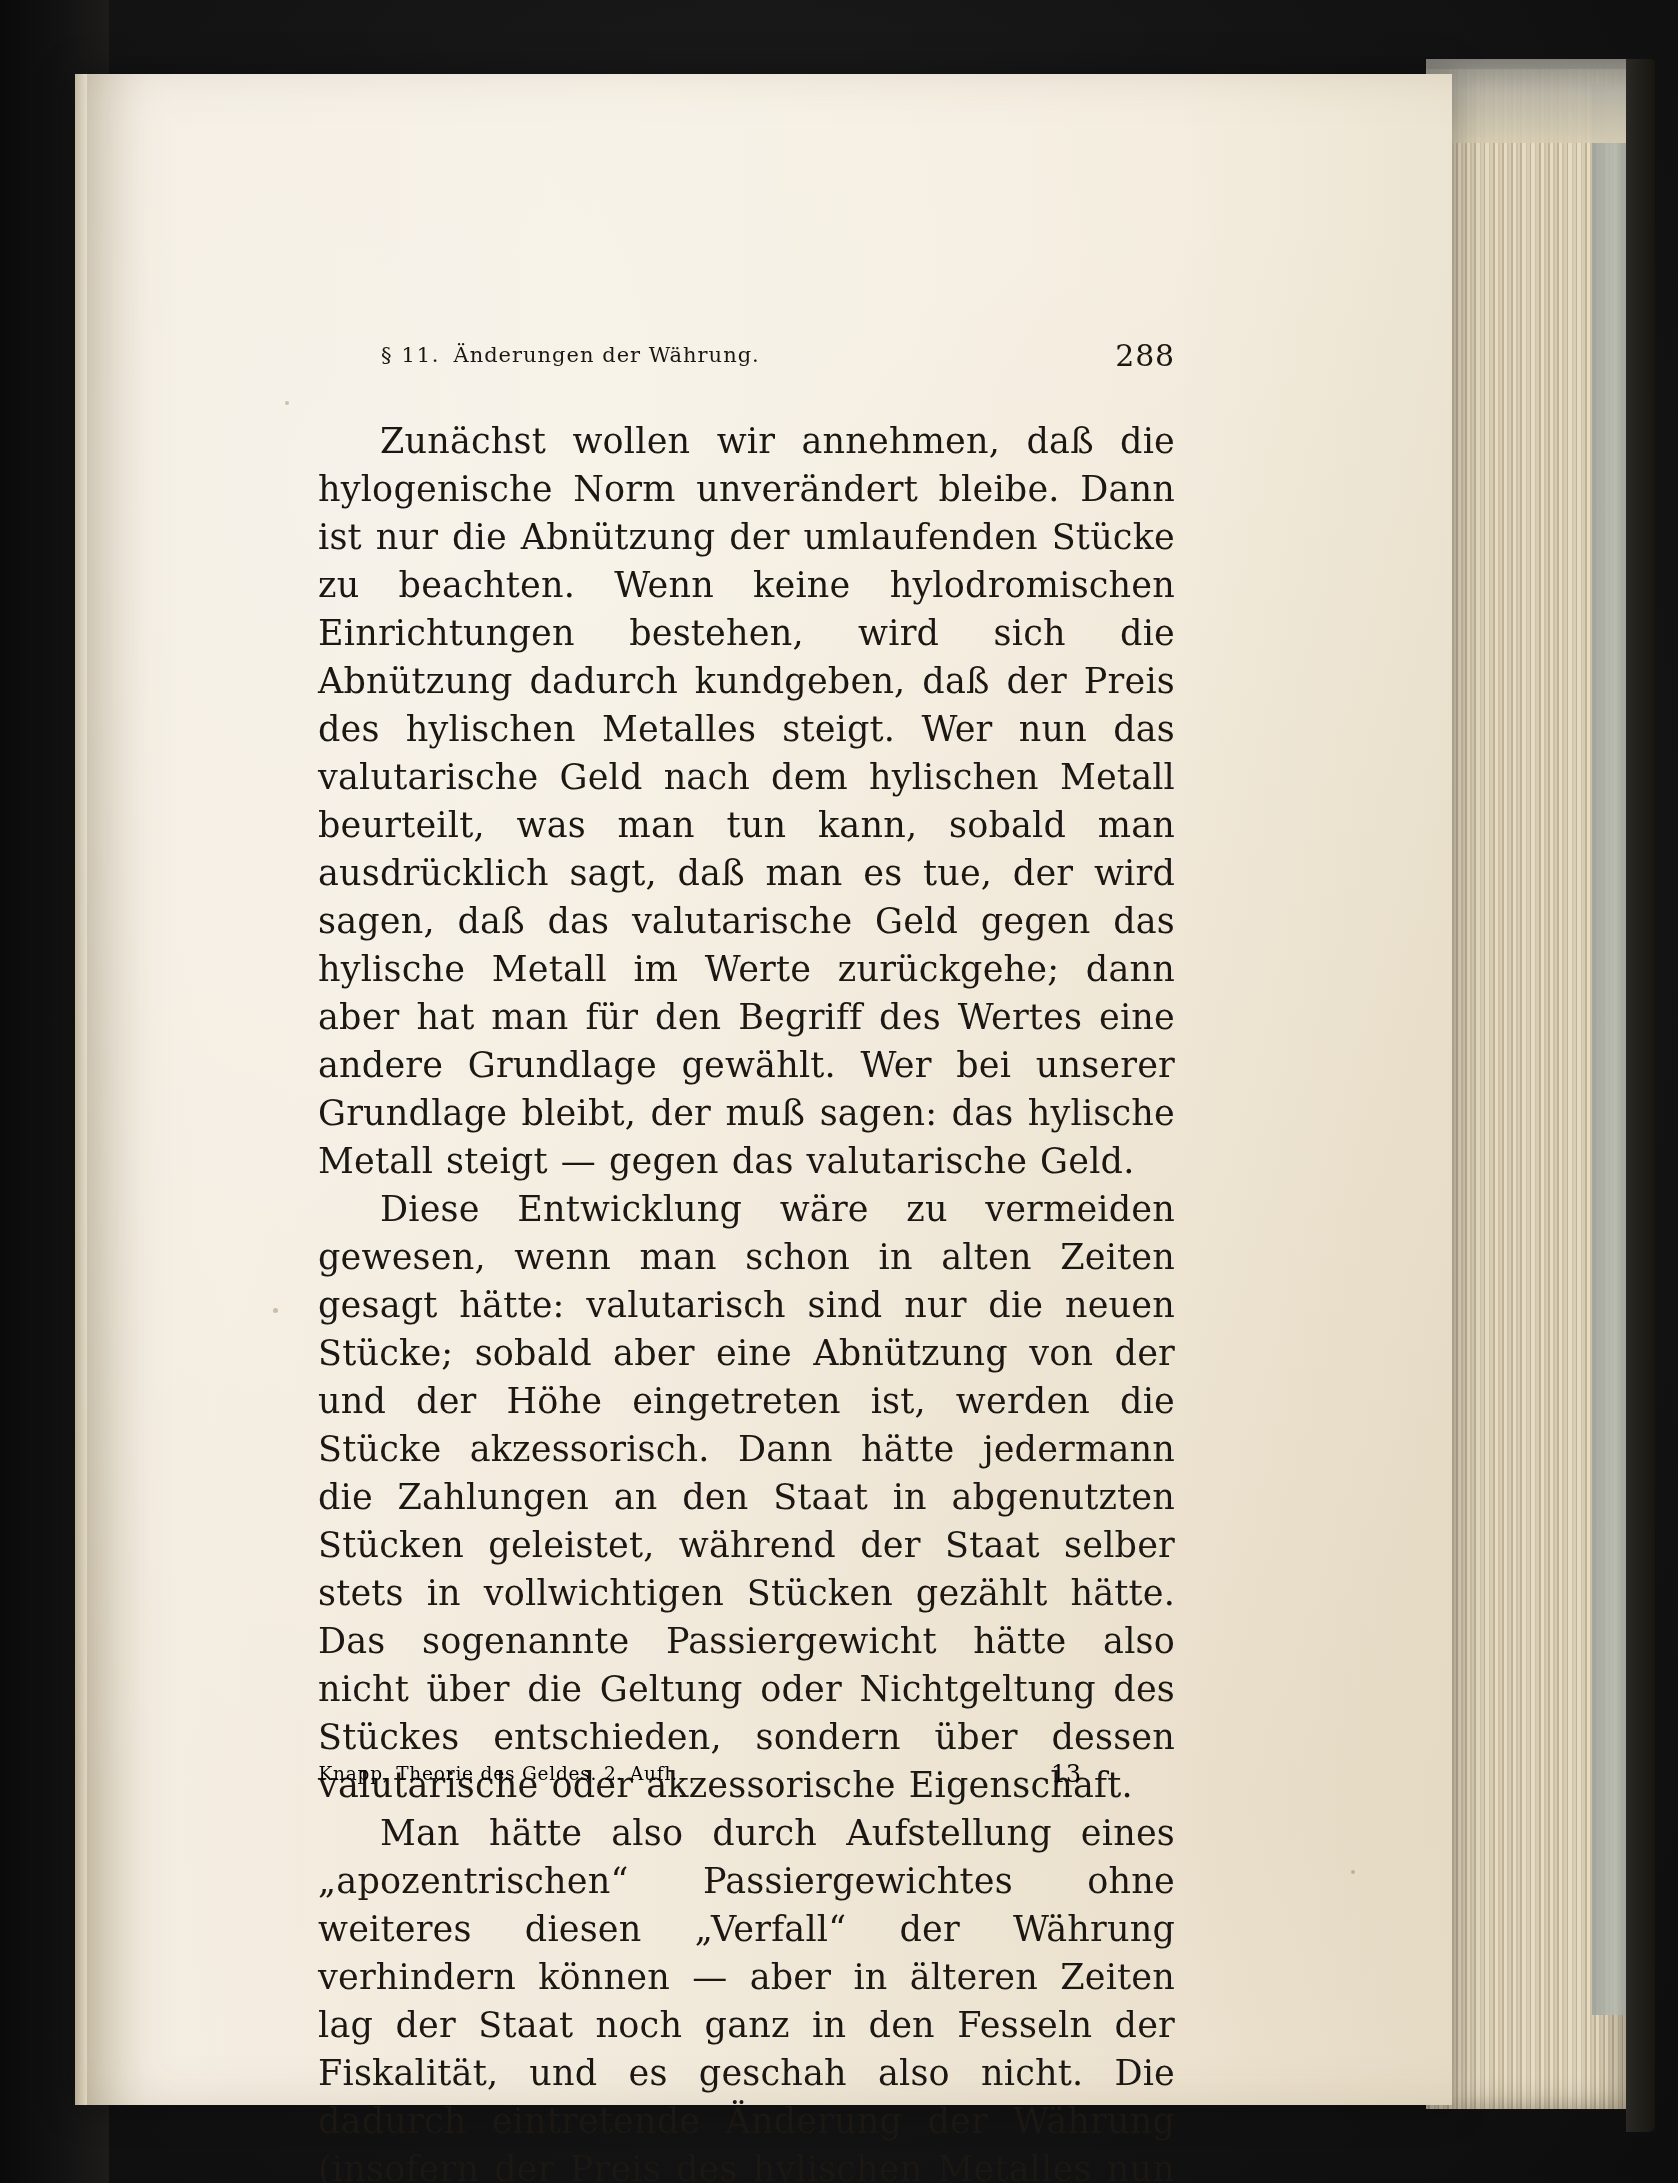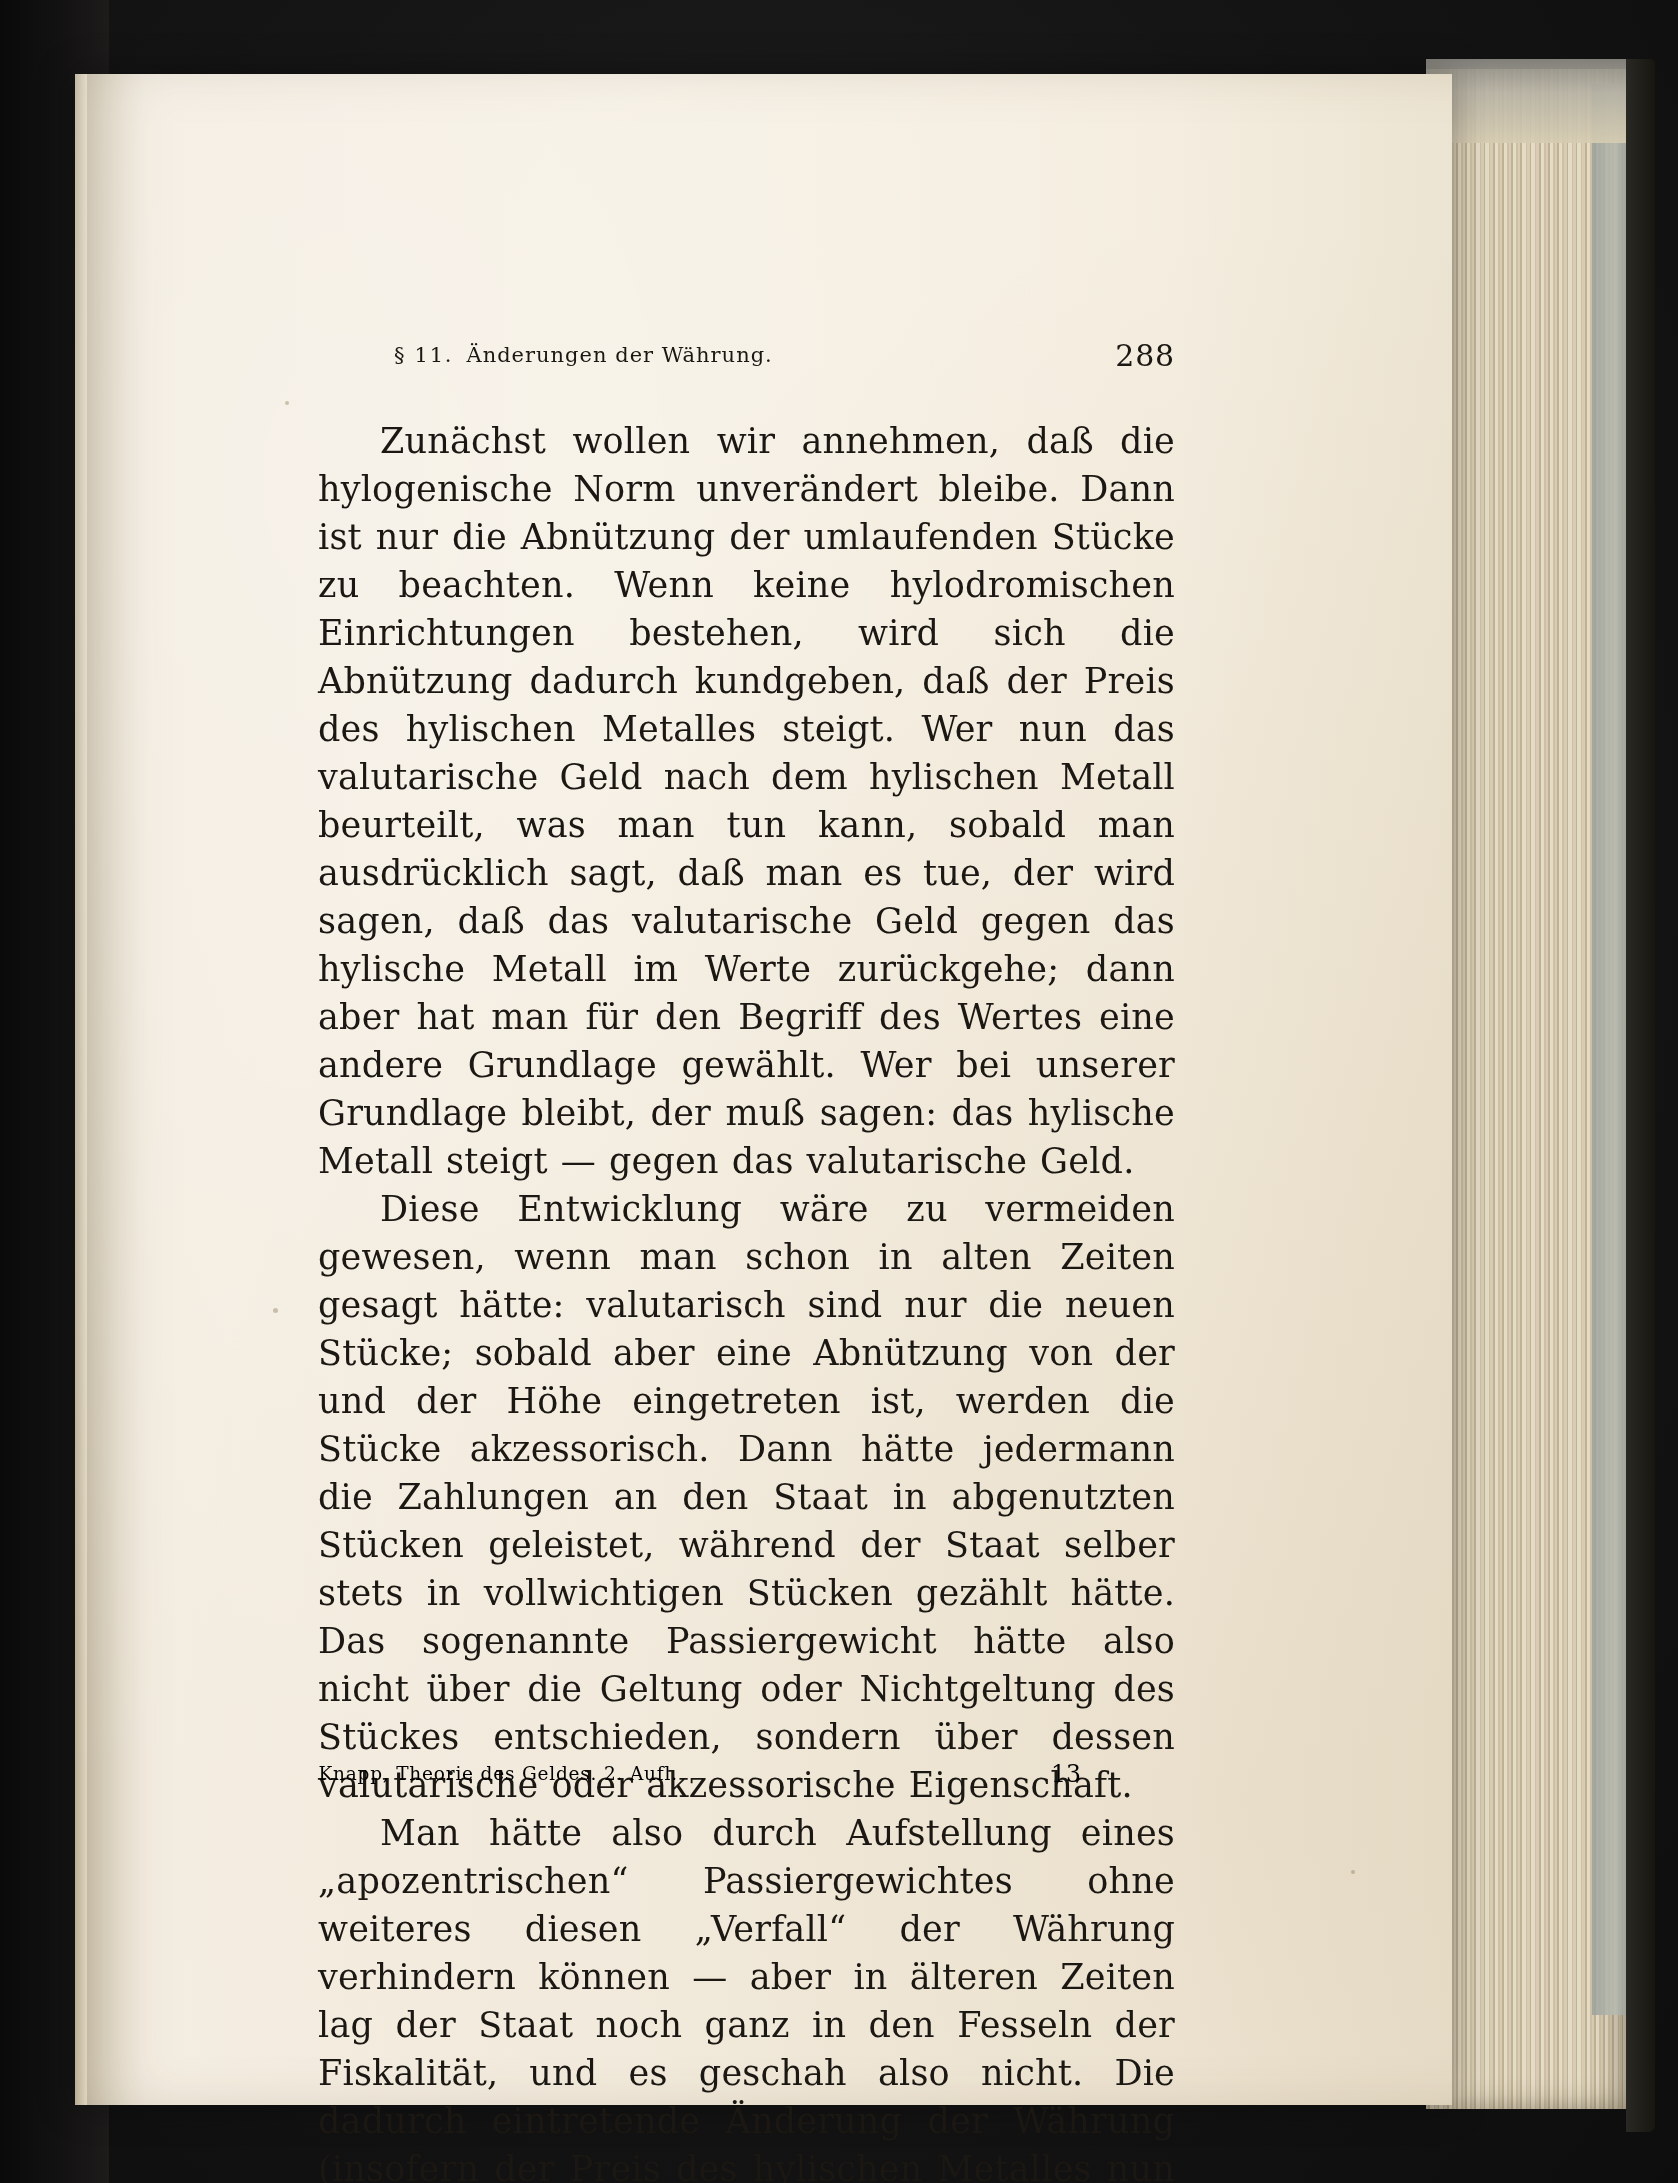--- a/index.html
+++ b/index.html
@@ -135,21 +135,20 @@
     height: 39px;
     margin-bottom: 35px;
   }
   .rh-left {
     position: absolute;
     left: 71px;
     top: 0;
     font-size: 21px;
     letter-spacing: 1px;
     white-space: nowrap;
-    margin-left: 13px;
   }
   .rh-left .sec {
     letter-spacing: 1.7px;
     margin-right: 13.4px;
   }
   .rh-page {
     position: absolute;
     right: 0;
     top: -5px;
     font-size: 30px;

